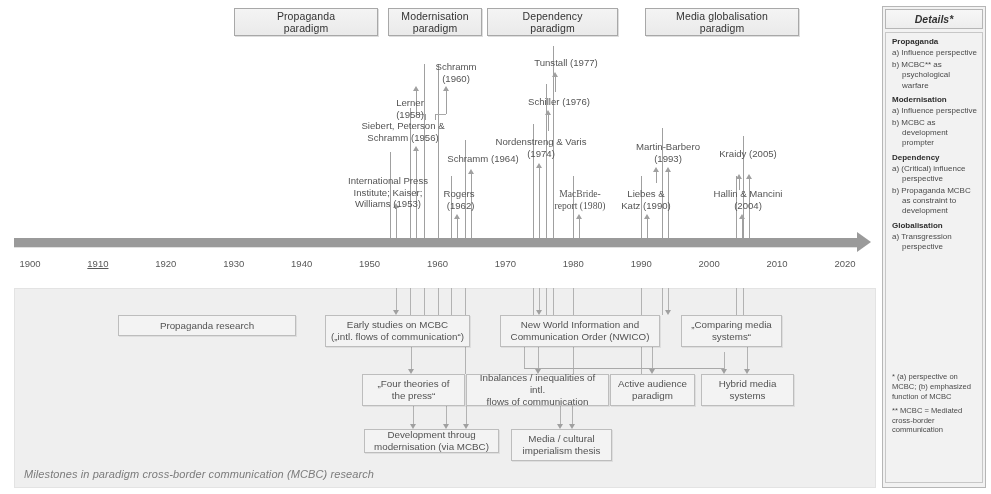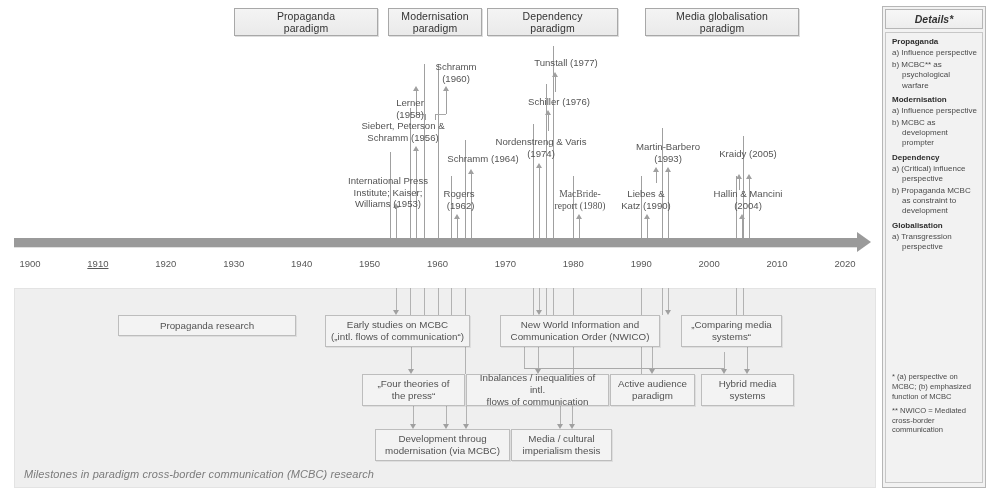--- a/index.html
+++ b/index.html
@@ -349,21 +349,21 @@
       </div>
       <div class="rbox" style="left: 466px; top: 374px; width: 143px; height: 32px;">
         <div>Inbalances / inequalities of intl.<br>flows of communication</div>
       </div>
       <div class="rbox" style="left: 610px; top: 374px; width: 85px; height: 32px;">
         <div>Active audience<br>paradigm</div>
       </div>
       <div class="rbox" style="left: 701px; top: 374px; width: 93px; height: 32px;">
         <div>Hybrid media<br>systems</div>
       </div>
-      <div class="rbox" style="left: 375px; top: 429px; width: 135px; height: 32px;">
+      <div class="rbox" style="left: 364px; top: 429px; width: 135px; height: 24px;">
         <div>Development throug<br>modernisation (via MCBC)</div>
       </div>
       <div class="rbox" style="left: 511px; top: 429px; width: 101px; height: 32px;">
         <div>Media / cultural<br>imperialism thesis</div>
       </div>
     </div>
 
   <div class="caption">Milestones in paradigm cross-border communication (MCBC) research</div>
 
   <div class="details-panel">
@@ -377,18 +377,18 @@
           <div class="d-item">a) Influence perspective</div>
           <div class="d-item">b) MCBC as development prompter</div>
           <div class="d-head">Dependency</div>
           <div class="d-item">a) (Critical) influence perspective</div>
           <div class="d-item">b) Propaganda MCBC as constraint to development</div>
           <div class="d-head">Globalisation</div>
           <div class="d-item">a) Transgression perspective</div>
         </div>
       <div class="d-footwrap" id="details-footnotes">
           <div class="d-foot">* (a) perspective on MCBC; (b) emphasized function of MCBC</div>
-          <div class="d-foot">** NWICO = Mediated cross-border communication</div>
+          <div class="d-foot">** MCBC = Mediated cross-border communication</div>
         </div>
     </div>
   </div>
 
 </div>
 
 </body></html>

